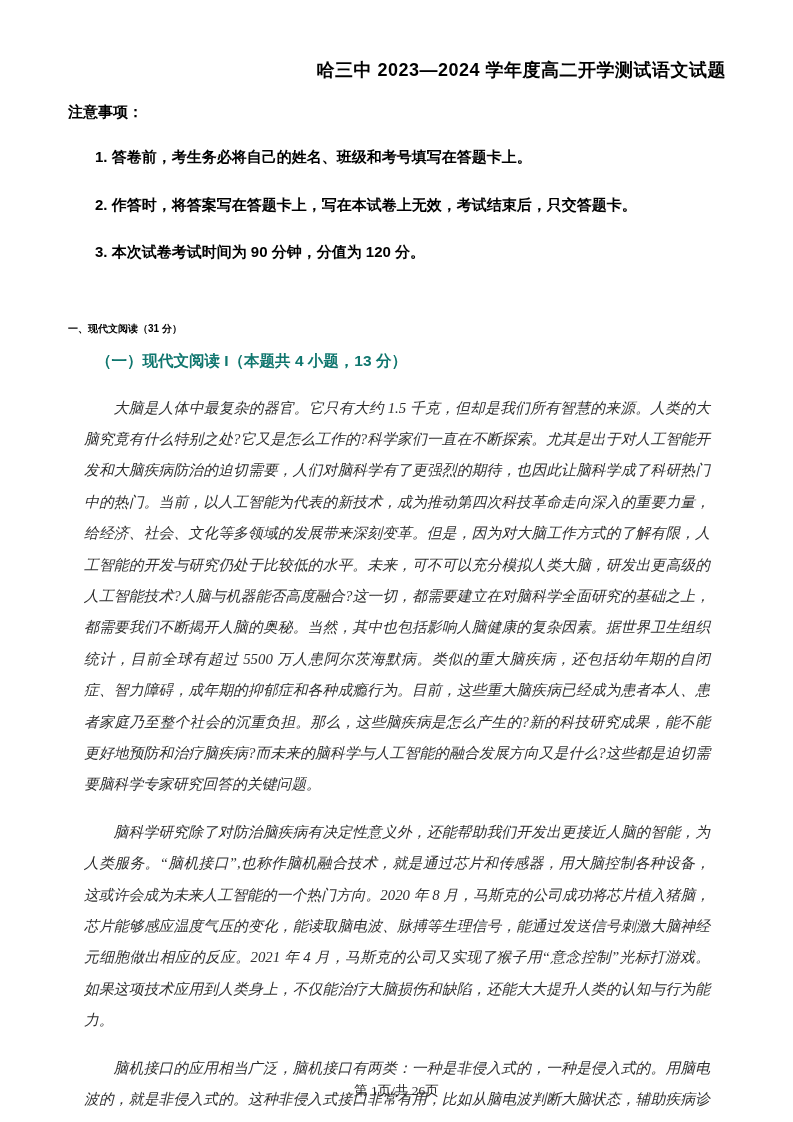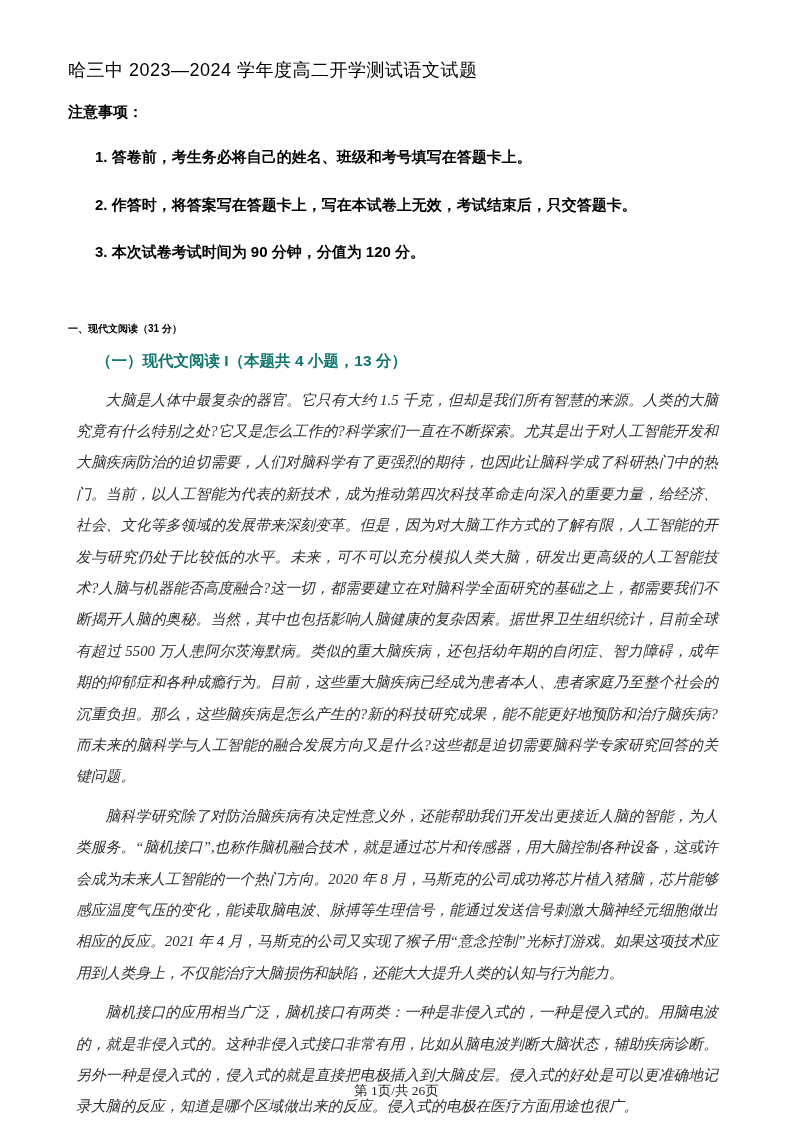--- a/index.html
+++ b/index.html
@@ -17,24 +17,24 @@
   }
   .page {
     position: absolute;
     inset: 0;
     box-sizing: border-box;
     padding: 56px 67px 0 68px;
     background: #ffffff;
   }
   .doc-title {
     margin: 0;
-    text-align: left;
+    text-align: right;
     font-family: "Liberation Sans", sans-serif;
     font-size: 18px;
-    font-weight: 400;
+    font-weight: 700;
     line-height: 28px;
     color: #000000;
     letter-spacing: 0.5px;
   }
   .notice-heading {
     margin-top: 18px;
     font-family: Liberation Mono, monospace;
     font-size: 15px;
     font-weight: 700;
     line-height: 24px;
@@ -66,21 +66,21 @@
     color: #0f766e;
   }
   .instruction {
     font-family: "Liberation Serif", serif;
     font-size: 14.5px;
     line-height: 31px;
     padding-left: 28px;
     color: #3d3d3d;
   }
   .passage p {
-    margin: 8px;
+    margin: 16px;
     text-indent: 2em;
     text-align: justify;
     font-family: "Liberation Serif", serif;
     font-style: italic;
     font-size: 14.8px;
     line-height: 31.4px;
     color: #2e2e2e;
   }
   .footer {
     position: absolute;

